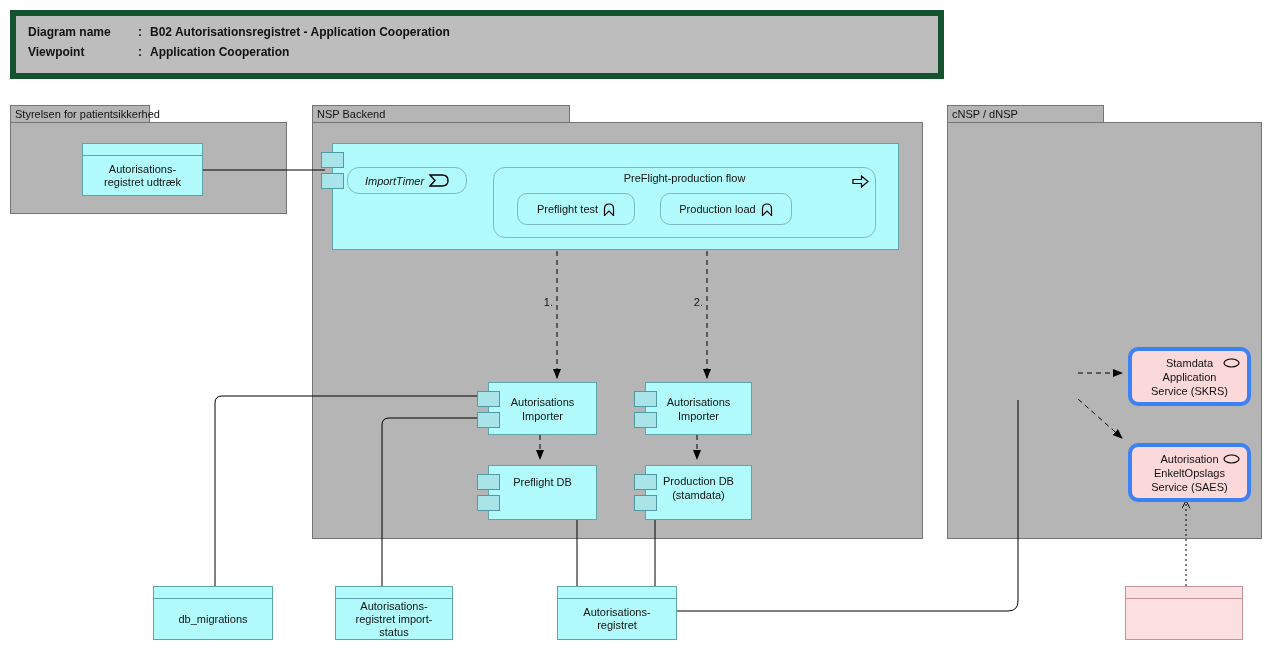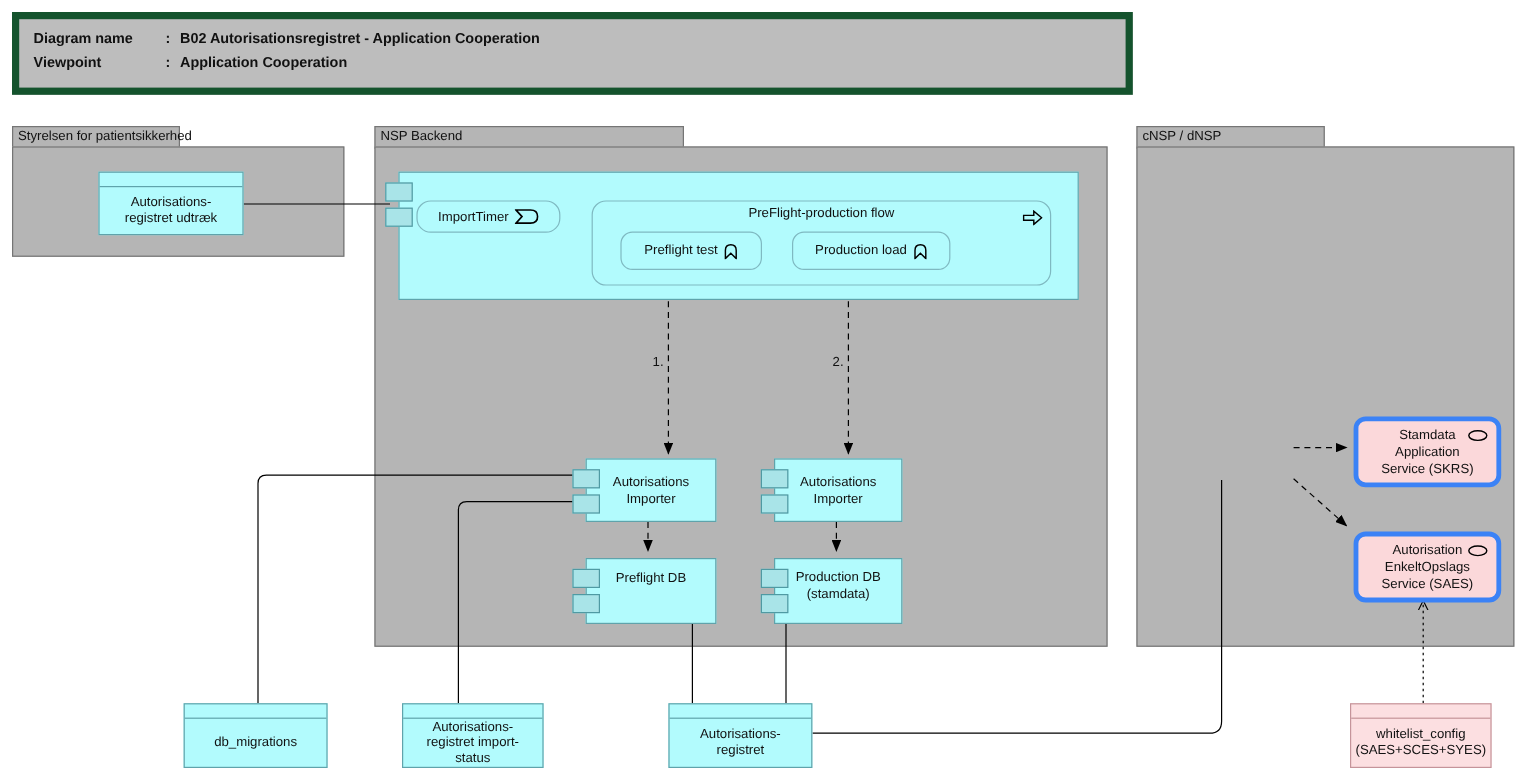--- a/index.html
+++ b/index.html
@@ -115,21 +115,21 @@
     <div class="a-label">
       <span>Autorisations-</span>
       <span>registret udtræk</span>
     </div>
   </div>
 
   <div class="comp" style="left:332px;top:143px;width:565px;height:105px;">
     <div class="port" style="top:8px;"></div>
     <div class="port" style="top:29px;"></div>
 
-    <div class="rounded center" style="left:14px;top:23px;width:118px;height:25px;">
+    <div class="rounded center" style="left:14px;top:23px;width:118px;height:25px;font-style:italic;">
       <span>ImportTimer</span>
       <svg class="ic" width="20" height="13" viewBox="0 0 20 13">
         <path d="M1,1 H13 C17.5,1 19,3.3 19,6.5 C19,9.7 17.5,12 13,12 H1 L6,6.5 Z" fill="none" stroke="#000" stroke-width="1.4"></path>
       </svg>
     </div>
 
     <div class="rounded" style="left:160px;top:23px;width:381px;height:69px;">
       <div class="lbl-top" style="top:4px;">PreFlight-production flow</div>
       <svg class="flow-arrow ic" width="17" height="13" viewBox="0 0 17 13">
         <path d="M1,4.5 H9.5 V1 L16,6.5 L9.5,12 V8.5 H1 Z" fill="none" stroke="#000" stroke-width="1.2"></path>
@@ -222,19 +222,15 @@
   <div class="art" style="left:557px;top:586px;width:118px;height:52px;">
     <div class="band"></div>
     <div class="a-label">
       <span>Autorisations-</span>
       <span>registret</span>
     </div>
   </div>
 
   <div class="art pink" style="left:1125px;top:586px;width:116px;height:52px;">
     <div class="band"></div>
-    <div class="a-label">
-      <span>whitelist_config</span>
-      <span>(SAES+SCES+SYES)</span>
-    </div>
   </div>
 
 </div>
 
 </body></html>

